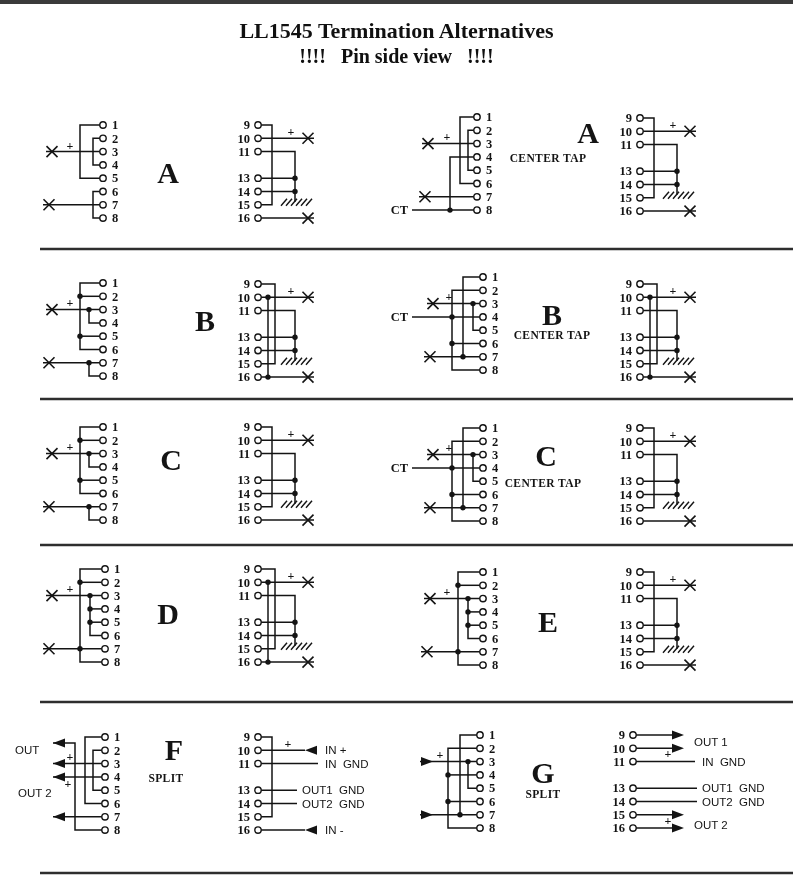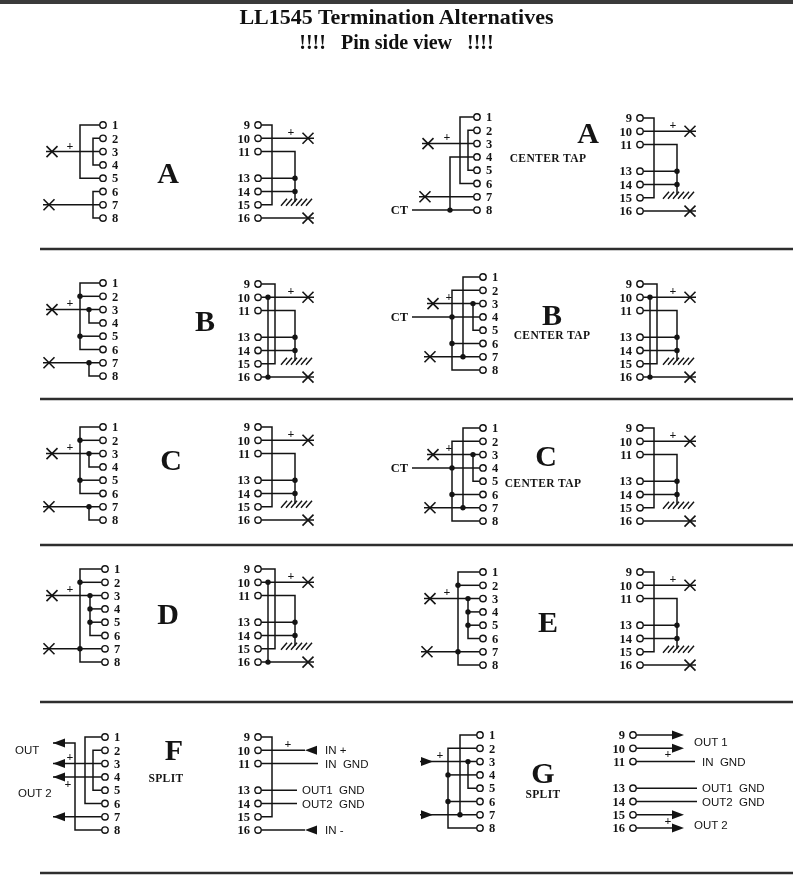--- a/index.html
+++ b/index.html
@@ -1,19 +1,19 @@
 <!DOCTYPE html>
 <html><head>
 <meta charset="utf-8">
 <style>
   html,body{margin:0;padding:0;background:#ffffff;}
   .page{position:relative;width:793px;height:881px;background:#ffffff;overflow:hidden;
         font-family:"Liberation Serif", serif;}
   .topbar{position:absolute;top:0;left:0;width:793px;height:4px;}
-  .titles{position:absolute;top:4px;left:0;width:793px;text-align:center;font-weight:bold;color:#101010;z-index:2;}
+  .titles{position:absolute;top:18px;left:0;width:793px;text-align:center;font-weight:bold;color:#101010;z-index:2;}
   .t1{font-size:22px;line-height:26px;}
   .t2{font-size:22px;line-height:25px;}
   .t3{font-size:20px;line-height:25px;white-space:pre;text-align:center;}
   svg#schematic{position:absolute;top:0;left:0;z-index:1;}
   svg text{white-space:pre;}
 </style>
 </head>
 <body>
 
 <div class="page">

